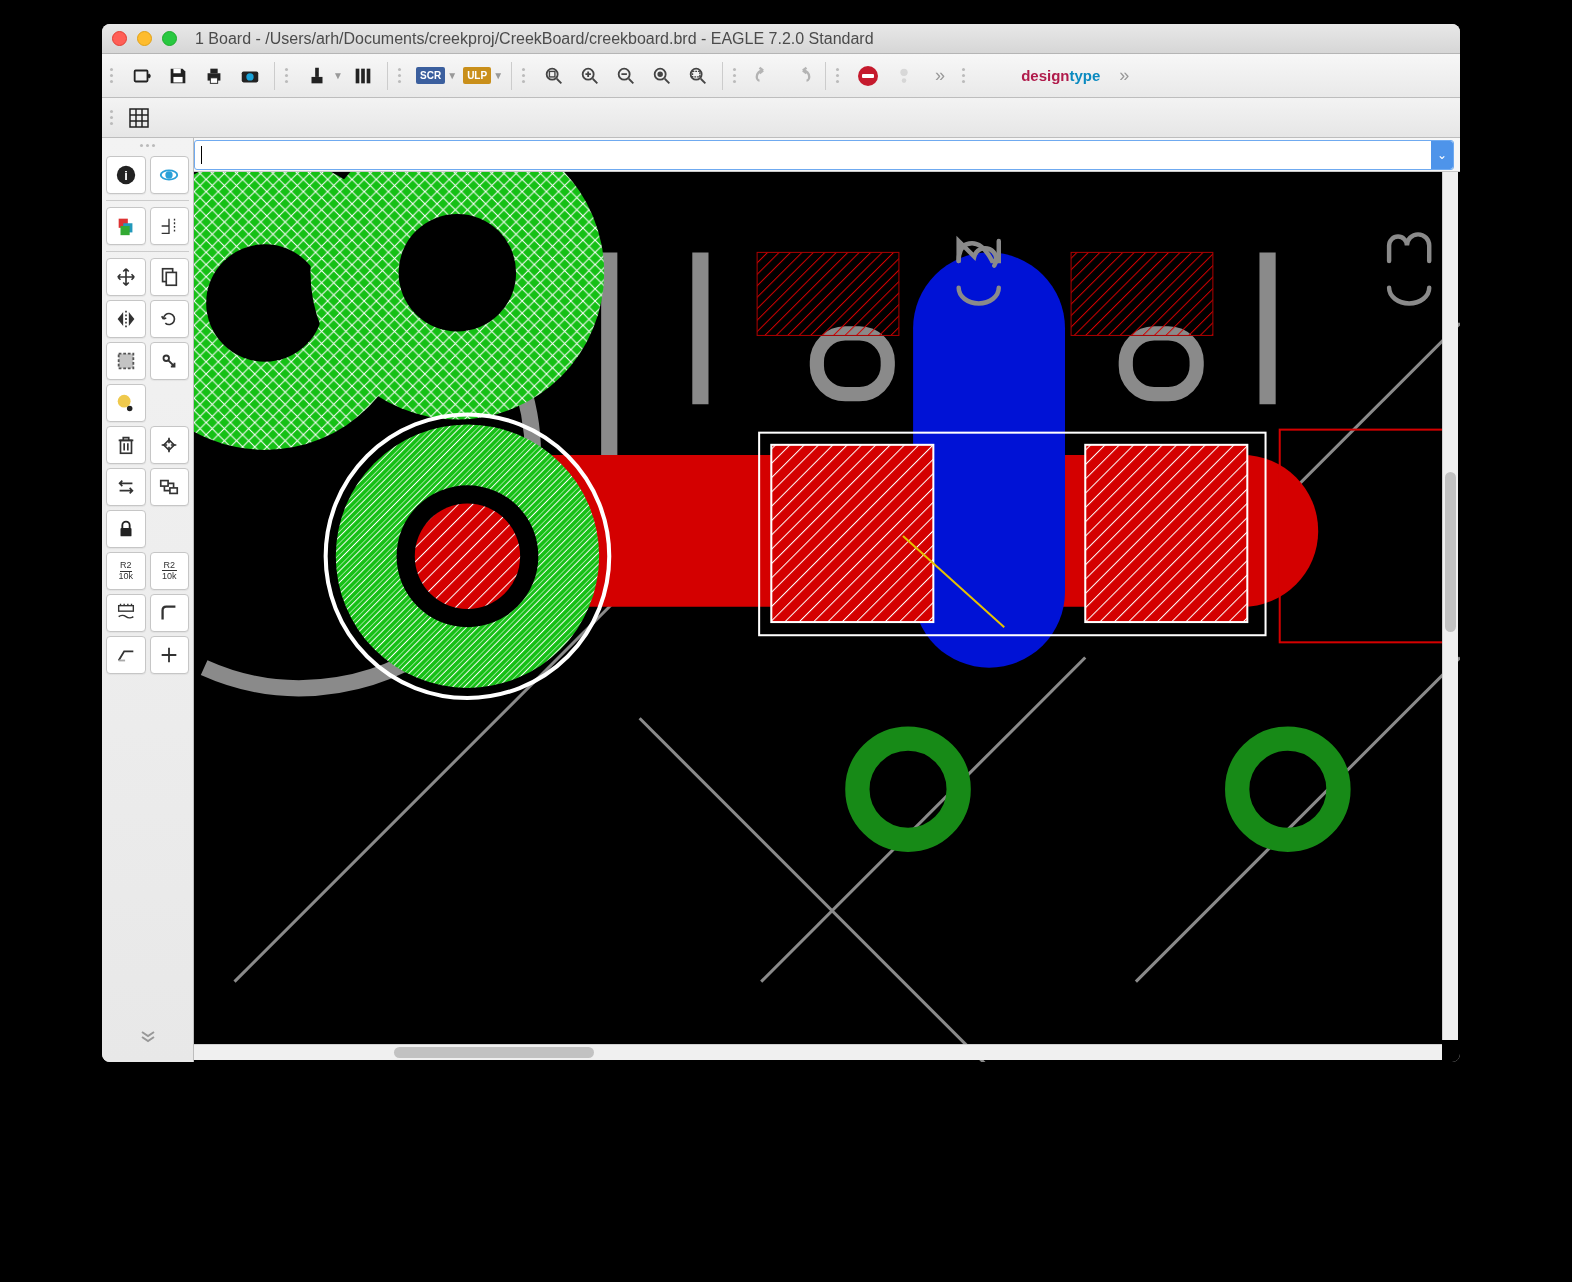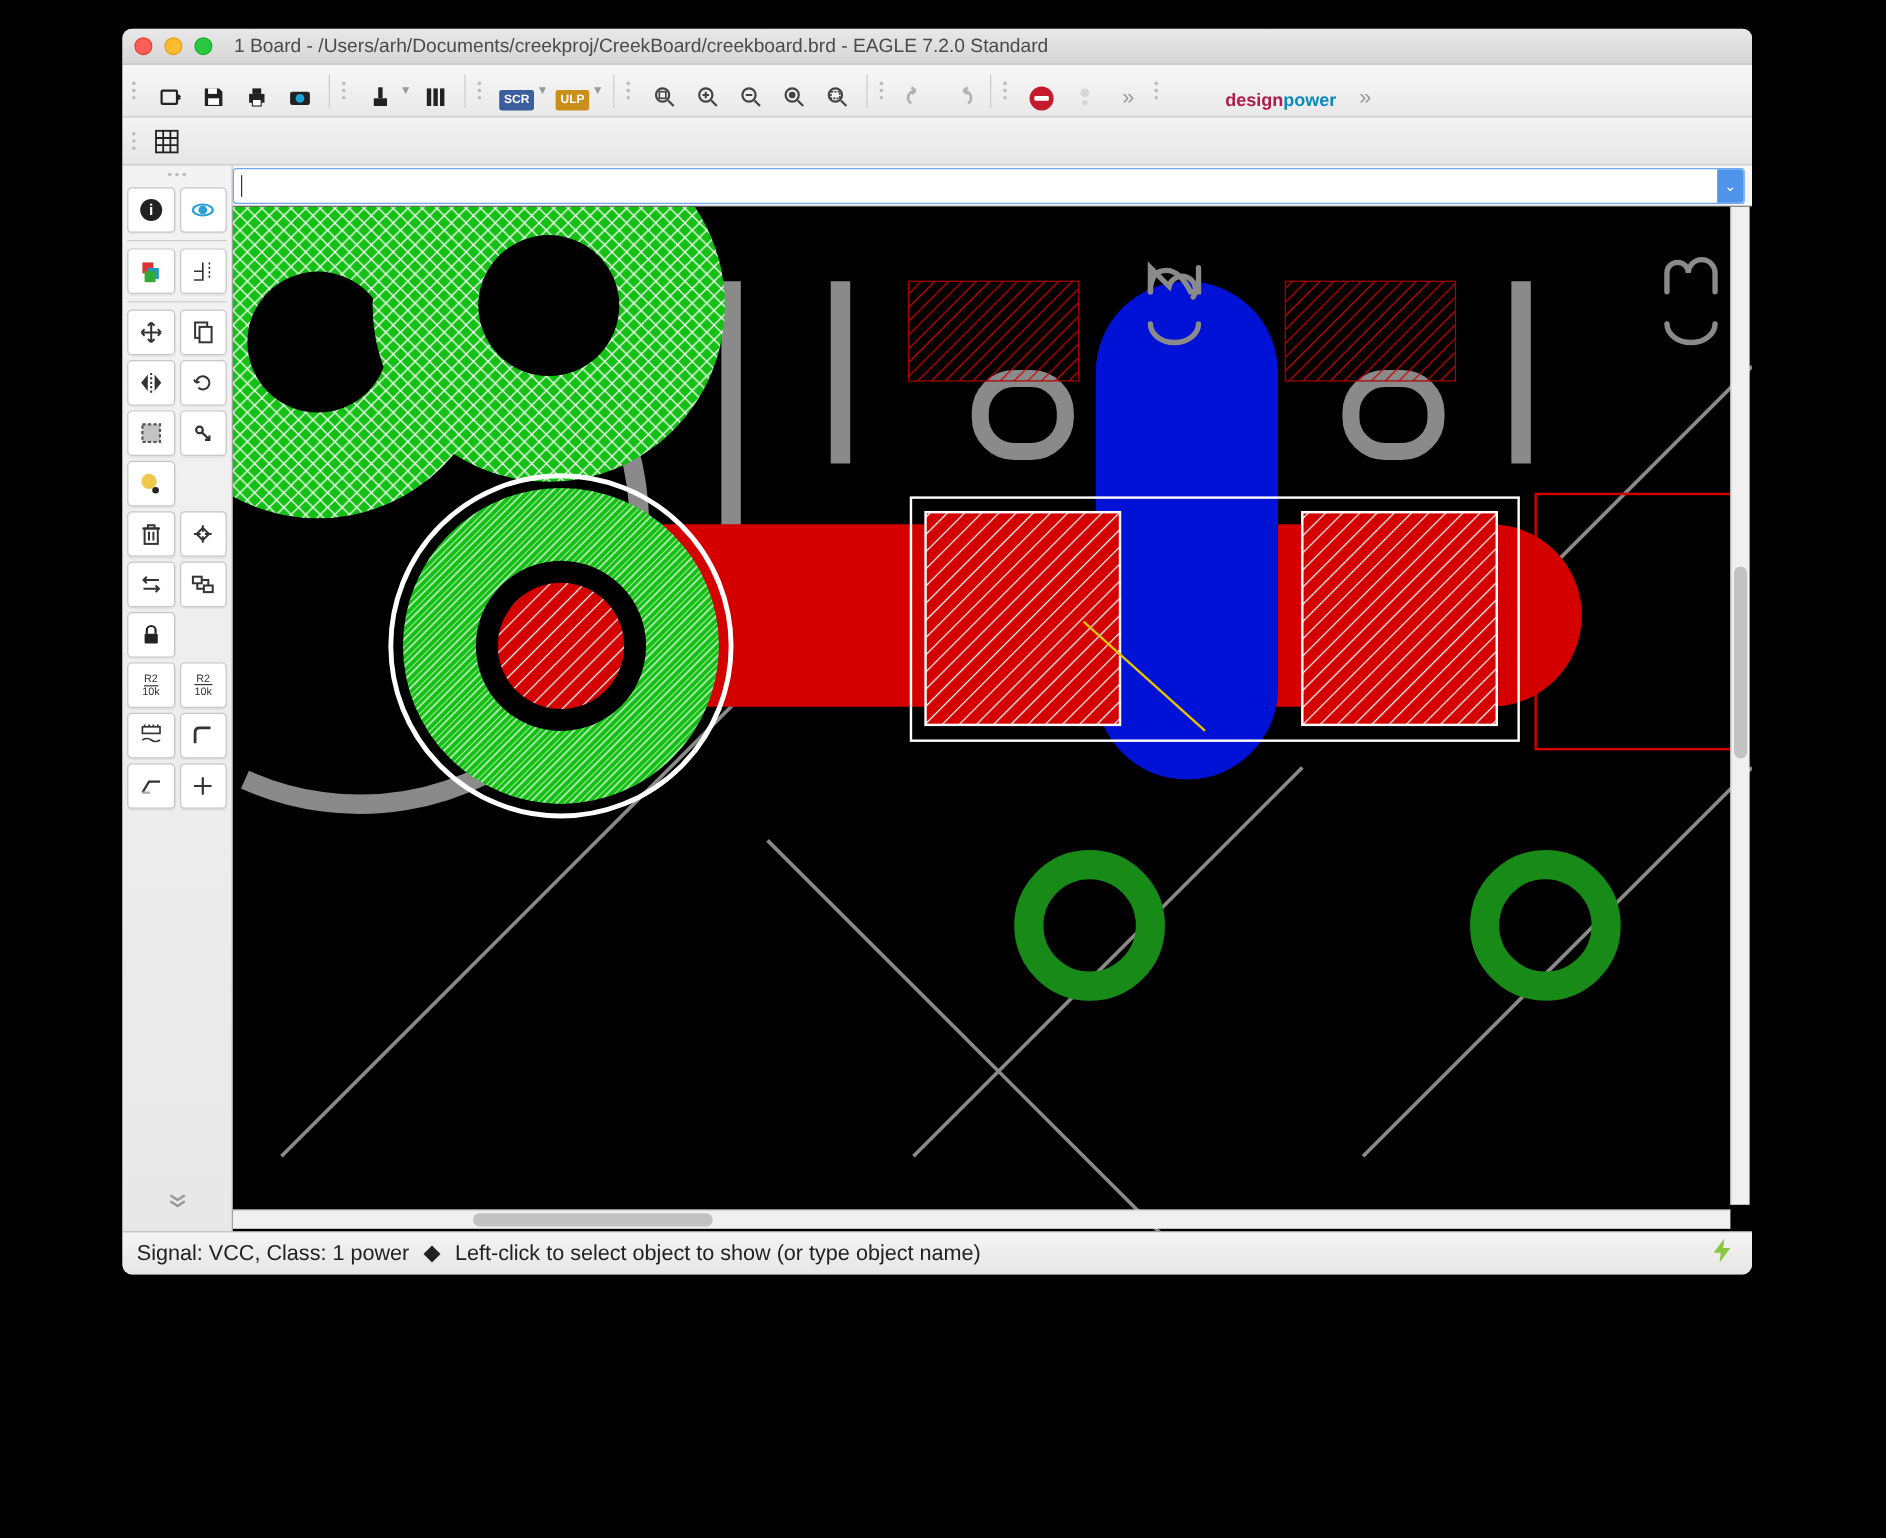--- a/index.html
+++ b/index.html
@@ -44,21 +44,21 @@
     background: linear-gradient(#f7f7f7,#e9e9e9);
     border-bottom:1px solid #bdbdbd;
     display:flex; align-items:center;
     padding: 0 6px;
     gap: 4px;
   }
   .tb-grip { width:10px; height:30px; display:flex; flex-direction:column; justify-content:center; gap:3px; margin:0 2px;}
   .tb-grip i { width:3px; height:3px; background:#bbb; border-radius:50%; display:block;}
   .tb-btn {
     width:32px; height:32px;
-    display:flex; align-items:flex-end; justify-content:center;
+    display:flex; align-items:center; justify-content:center;
     border-radius:4px;
     color:#3a3a3a;
   }
   .tb-sep { width:1px; height:28px; background:#ccc; margin:0 4px;}
   .tb-dd { width:10px; display:flex; align-items:center; justify-content:center; color:#999; font-size:10px; margin-left:-4px;}
   .tb-btn svg { width:22px; height:22px; }
   .tb-badge { font-size:10px; padding:3px 4px; border-radius:2px; color:#fff; font-weight:bold;}
   .scr { background:#3b5f9e;}
   .ulp { background:#c98f1a;}
   .dim { opacity:0.35;}
@@ -329,21 +329,21 @@
         </svg>
     </div>
     <div class="tb-btn" style="color:#999;font-size:18px;">»</div>
     <div class="tb-grip">
         <i></i>
         <i></i>
         <i></i>
       </div>
     <div class="tb-btn designlink" style="width:auto;padding:0 4px;">
       <span class="d1">design</span>
-        <span class="d2">power</span>
+        <span class="d2">type</span>
     </div>
     <div class="tb-btn" style="color:#999;font-size:18px;">»</div>
   </div>
 
   <div class="subbar">
     <div class="tb-grip">
         <i></i>
         <i></i>
         <i></i>
       </div>
@@ -623,24 +623,14 @@
         <div class="scroll-v">
             <div class="thumb"></div>
           </div>
         <div class="scroll-h">
             <div class="thumb"></div>
           </div>
       </div>
     </div>
   </div>
 
-  <div class="statusbar">
-    <span>Signal: VCC, Class: 1 power</span>
-    <span class="diamond"></span>
-    <span>Left-click to select object to show (or type object name)</span>
-    <span class="bolt">
-      <svg viewBox="0 0 24 24" fill="#8cc63f">
-          <path d="M13 2L4 14h6l-1 8 9-12h-6z"></path>
-        </svg>
-    </span>
-  </div>
 
 </div>
 
 </body></html>

